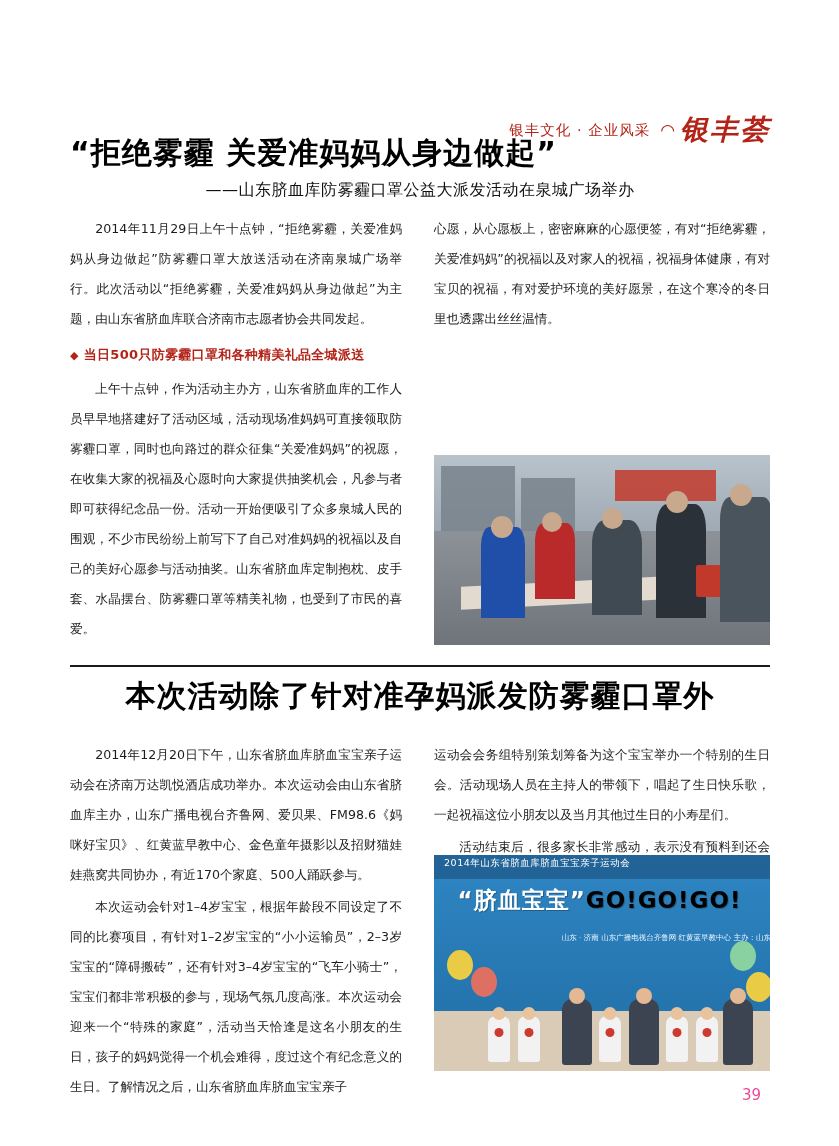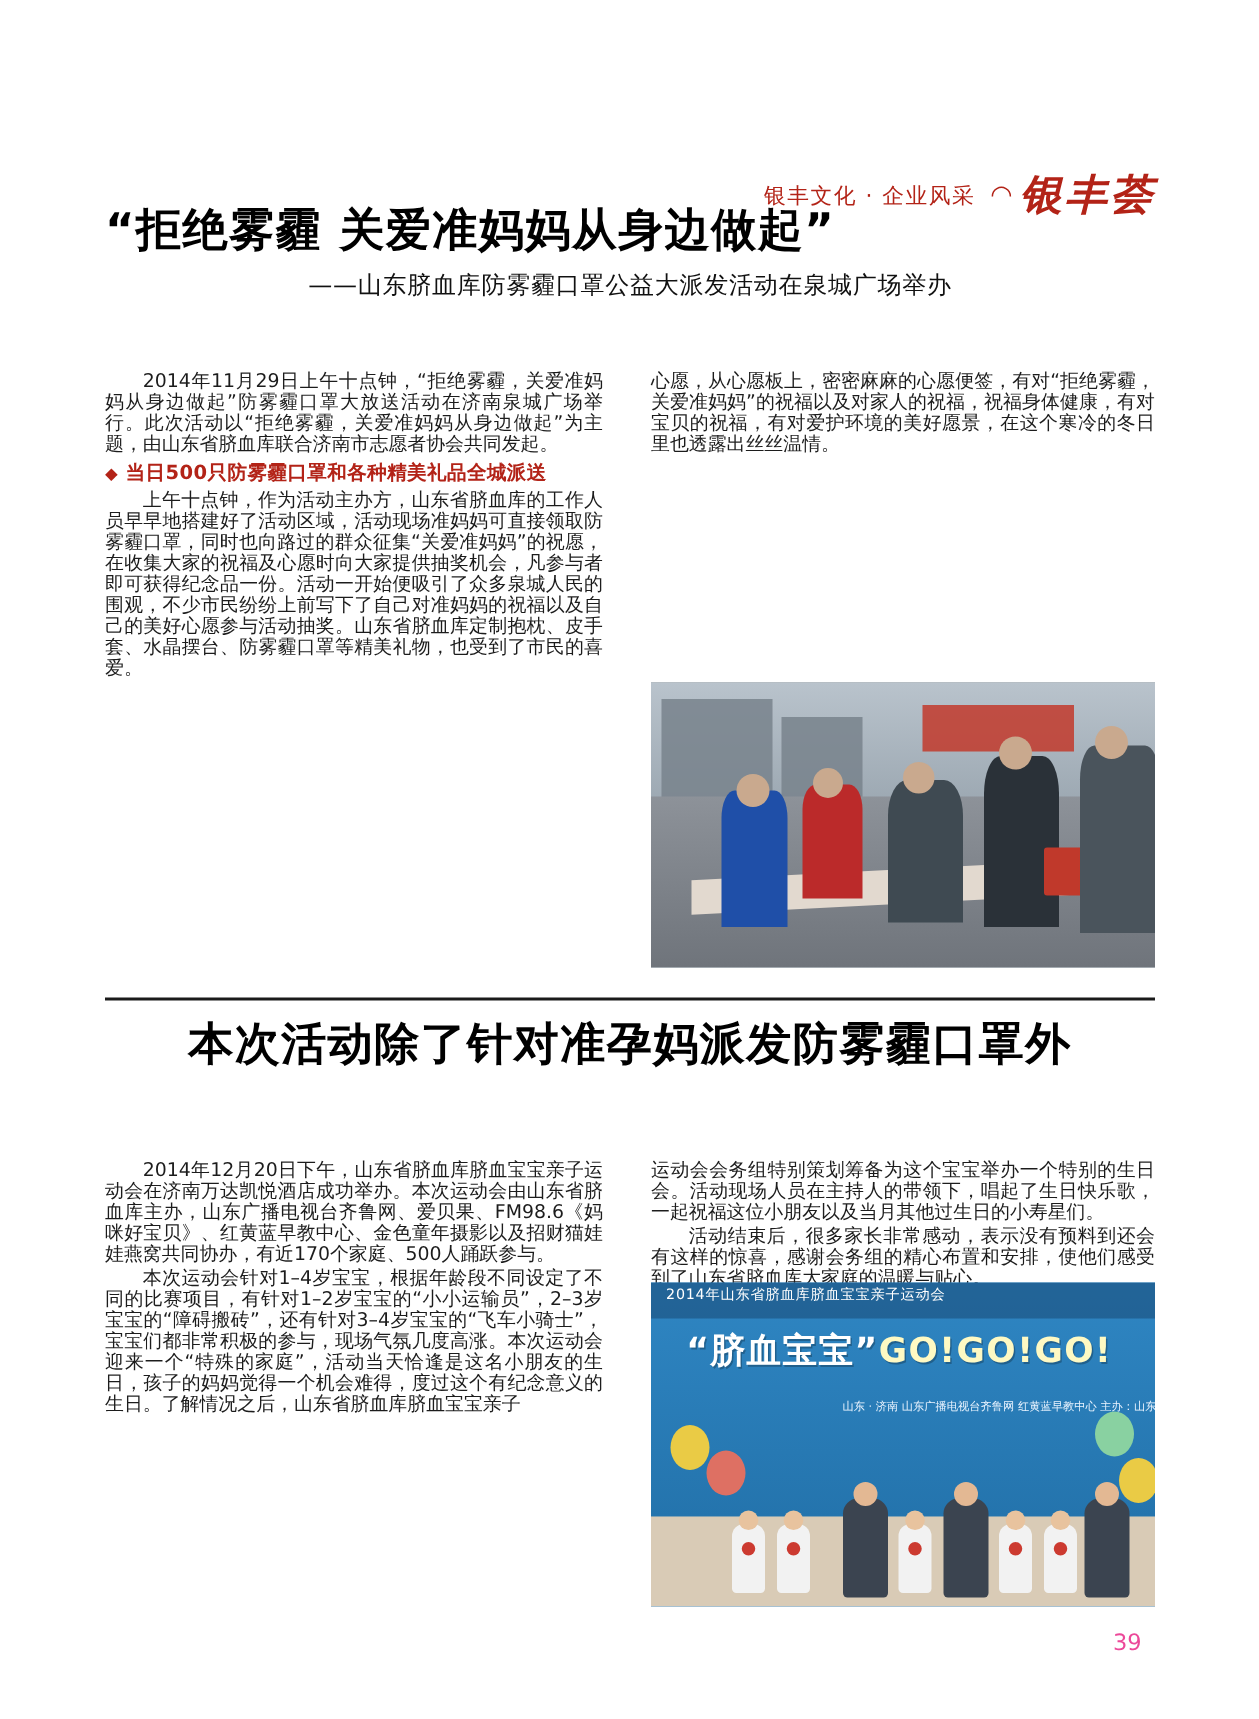--- a/index.html
+++ b/index.html
@@ -76,24 +76,23 @@
     width: 700px;
     text-align: center;
     font-size: 16px;
     color: #111;
     letter-spacing: 0.5px;
   }
 
   .col {
     position: absolute;
     font-size: 12.6px;
-    line-height: 14px;
+    line-height: 30px;
     text-align: justify;
     color: #1c1c1c;
-    margin-top: 33px;
   }
   .col p {
     margin: 0 0 2px 0;
     text-indent: 2em;
   }
   .col p.noindent { text-indent: 0; }
 
   .a1-col-left  { left: 70px;  top: 214px; width: 332px; }
   .a1-col-right { left: 434px; top: 214px; width: 336px; }
 
@@ -234,21 +233,21 @@
     font-size: 9.5px; color: #ffffff; letter-spacing: .5px;
     white-space: nowrap;
   }
   .photo2 .bigtitle {
     position: absolute; left: 7%; top: 14%;
     font-size: 23px; font-weight: bold; color: #ffffff;
     letter-spacing: 1px; white-space: nowrap;
     text-shadow: 1px 1px 0 rgba(0,0,0,.25);
   }
   .photo2 .bigtitle em {
-    color: #fef9c3; font-style: normal;
+    color: #000000; font-style: normal;
   }
   .photo2 .sublines {
     position: absolute; left: 38%; top: 36%;
     font-size: 7.5px; color: #eaf4ff; line-height: 10px;
     white-space: nowrap;
   }
   .photo2 .balloon {
     position: absolute; border-radius: 50%;
     width: 26px; height: 30px;
     opacity: .95;

